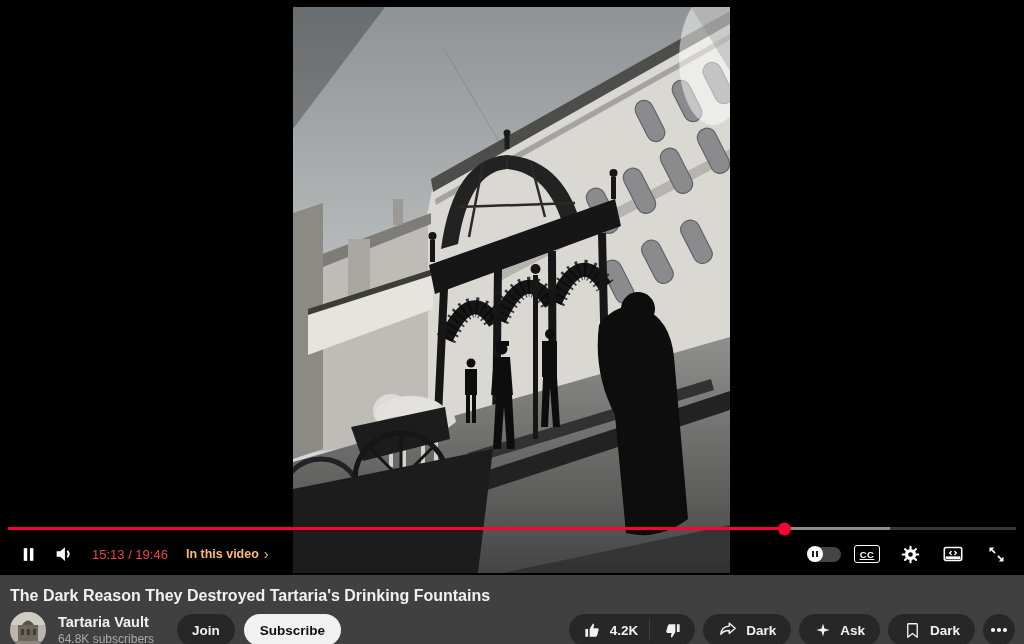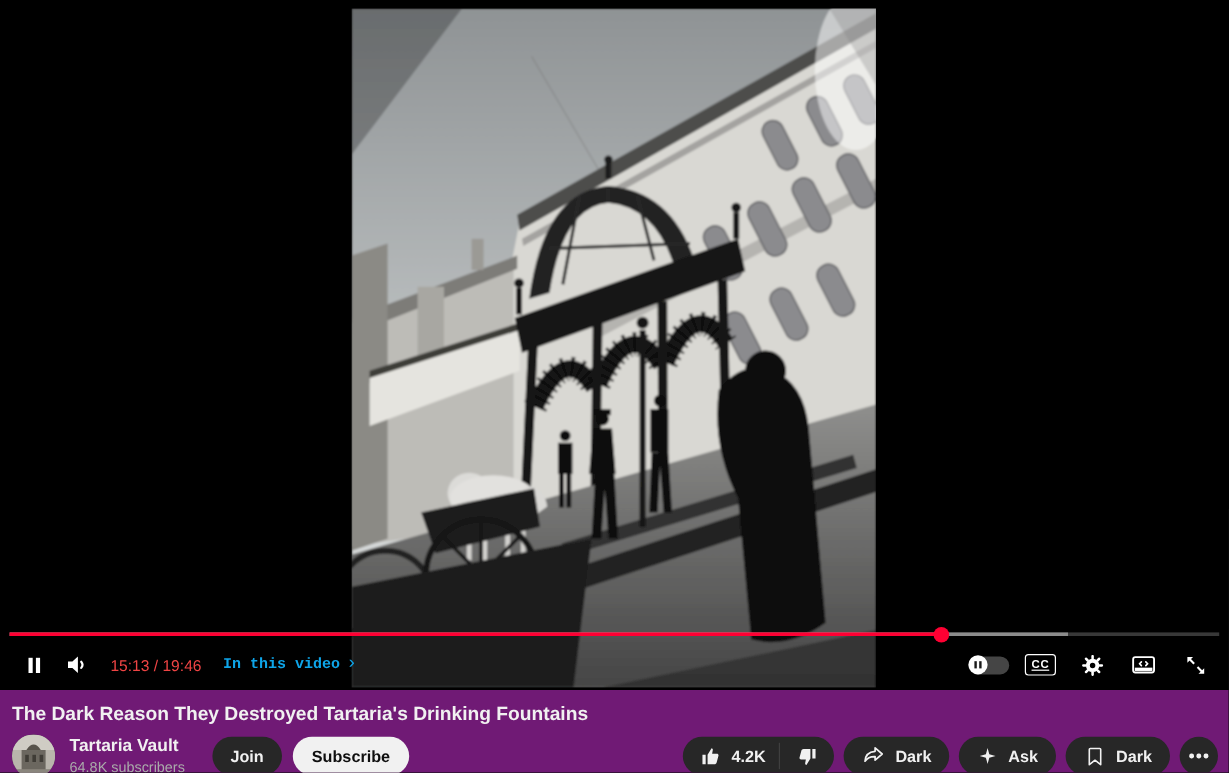--- a/index.html
+++ b/index.html
@@ -15,33 +15,33 @@
   .played{position:absolute;left:0;top:0;bottom:0;background:var(--accent,#ff0033);}
   .scrubber{position:absolute;top:50%;width:13px;height:13px;border-radius:50%;
             background:var(--accent,#ff0033);transform:translateY(-50%);}
 
   .controls{position:absolute;left:10px;right:10px;top:537px;height:34px;z-index:3;
             display:flex;justify-content:space-between;align-items:center;}
   .cgroup{display:flex;align-items:center;}
   .ctrl-btn{background:none;border:0;padding:0;margin:0;color:#fff;width:36px;height:34px;
             display:flex;align-items:center;justify-content:center;cursor:pointer;text-decoration:underline;}
   .time{color:#ef4444;font-size:13px;margin:0 14px 0 10px;white-space:nowrap;}
-  .chapter{background:none;border:0;color:#0ea5e9;font-size:12.5px;font-weight:600;cursor:pointer;
-           display:flex;align-items:flex-start;gap:5px;padding:0 4px;font-family:Liberation Mono, monospace;}
+  .chapter{background:none;border:0;color:#fdba74;font-size:12.5px;font-weight:600;cursor:pointer;
+           display:flex;align-items:flex-start;gap:5px;padding:0 4px;font-family:Liberation Sans, sans-serif;}
   .chapter .chev{font-size:15px;line-height:1;font-weight:400;margin-top:-1px;}
 
   .autoplay-pill{width:34px;height:15px;background:#454545;border-radius:8px;position:relative;}
   .autoplay-knob{position:absolute;left:0;top:50%;transform:translateY(-50%);width:16px;height:16px;
                  background:#fff;border-radius:50%;display:flex;align-items:center;justify-content:center;gap:2px;}
   .autoplay-knob i{display:block;width:2px;height:6px;background:#1a1a1a;}
   .cc-box{width:24px;height:16px;border:1.8px solid #fff;border-radius:3px;display:flex;
           align-items:center;justify-content:center;font-size:9.5px;font-weight:700;color:#fff;letter-spacing:.5px;}
 
   
-  .below{position:absolute;left:0;top:575px;width:1024px;height:69px;background:#701a75;}
+  .below{position:absolute;left:0;top:575px;width:1024px;height:69px;background:#404040;}
   .title{color:#f1f1f1;font-size:16px;font-weight:700;margin:11px 12px 0 10px;line-height:1.2;}
   .meta{display:flex;align-items:center;padding:0 9px 0 10px;margin-top:7px;}
   .avatar{width:36px;height:36px;border-radius:50%;overflow:hidden;flex:none;cursor:pointer;background:#444;}
   .ch-block{margin-left:12px;line-height:1.12;cursor:pointer;}
   .ch-name{color:#f1f1f1;font-size:14.5px;font-weight:700;}
   .ch-subs{color:#aaa;font-size:12px;margin-top:2px;}
   .pill{height:32px;border-radius:16px;border:0;background:#272727;color:#f1f1f1;font-size:13.5px;
         font-weight:600;padding:0 15px;cursor:pointer;display:flex;align-items:center;gap:8px;
         font-family:inherit;white-space:nowrap;}
   .pill svg{flex:none;}

